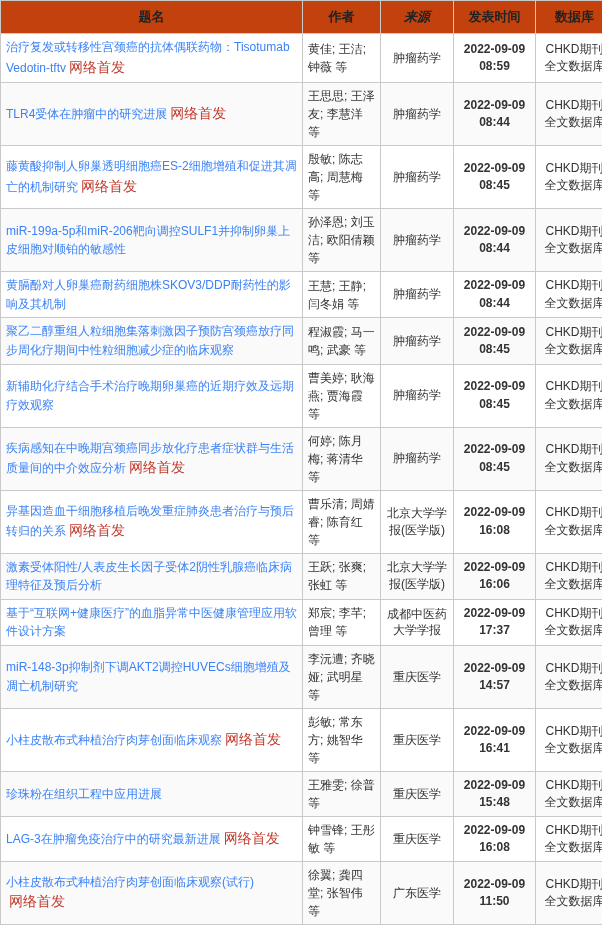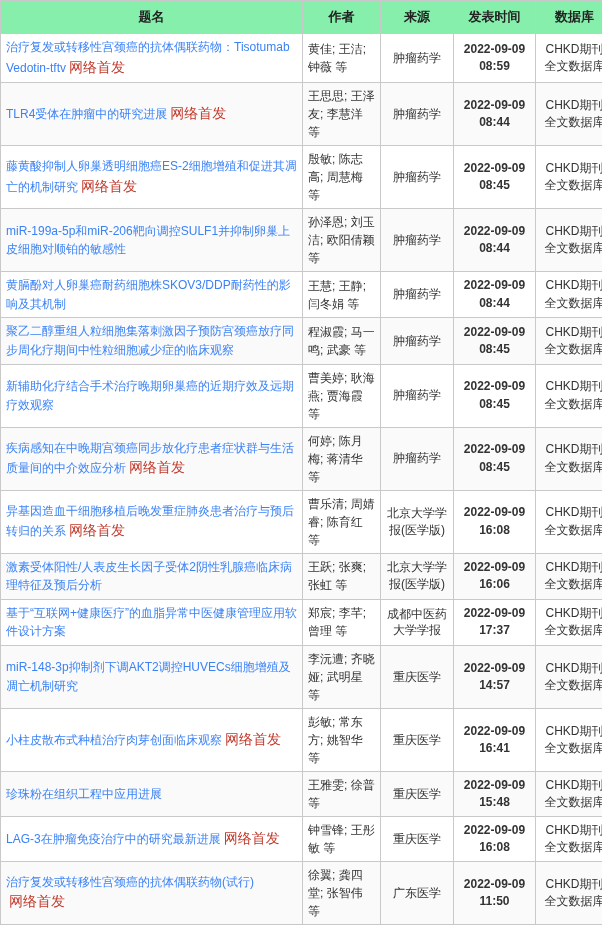--- a/index.html
+++ b/index.html
@@ -18,31 +18,31 @@
   }
   #results-table th,
   #results-table td {
     border: 1px solid #c9c9c9;
     vertical-align: middle;
     padding: 4px 5px;
     font-size: 12px;
     color: #333333;
   }
   #results-table thead th {
-    background: #86efac;
+    background: #c2410c;
     font-weight: bold;
     font-size: 13px;
     text-align: center;
     color: #222222;
     height: 26px;
     padding: 3px 2px;
   }
   .col-title   { width: 297px; }
   .col-author  { width: 73px; }
-  .col-source  { width: 68px; }
+  .col-source  { width: 68px; font-style: italic; }
   .col-date    { width: 77px; }
   .col-db      { width: 73px; }
 
   td.cell-title {
     text-align: left;
     line-height: 1.55;
     font-size: 12.5px;
     padding: 6px 6px 6px 7px;
   }
   td.cell-title .title-link {
@@ -202,20 +202,20 @@
         <td class="cell-db">CHKD期刊全文数据库</td>
       </tr>
       <tr class="row-odd">
         <td class="cell-title"><a class="title-link">LAG-3在肿瘤免疫治疗中的研究最新进展</a><span class="badge-first">网络首发</span></td>
         <td class="cell-author">钟雪锋; 王彤敏 等</td>
         <td class="cell-source">重庆医学</td>
         <td class="cell-date">2022-09-09 16:08</td>
         <td class="cell-db">CHKD期刊全文数据库</td>
       </tr>
       <tr class="row-even">
-        <td class="cell-title"><a class="title-link">治疗复发或转移性宫颈癌的抗体偶联药物(试行)</a><span class="badge-first">网络首发</span></td>
+        <td class="cell-title"><a class="title-link">小柱皮散布式种植治疗肉芽创面临床观察(试行)</a><span class="badge-first">网络首发</span></td>
         <td class="cell-author">徐翼; 龚四堂; 张智伟 等</td>
         <td class="cell-source">广东医学</td>
         <td class="cell-date">2022-09-09 11:50</td>
         <td class="cell-db">CHKD期刊全文数据库</td>
       </tr>
     </tbody>
 </table>
 
 </body></html>

